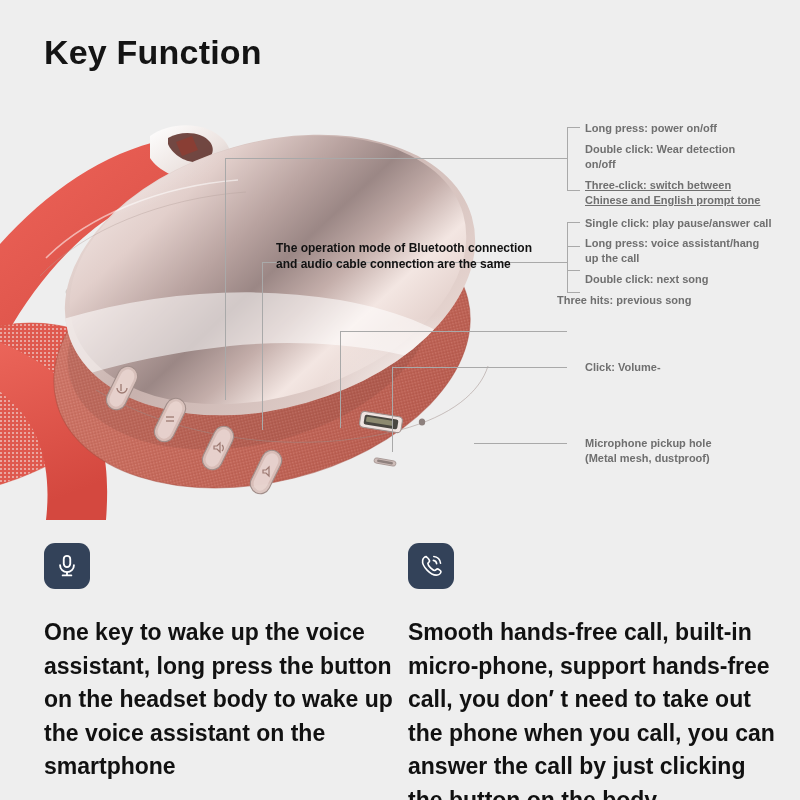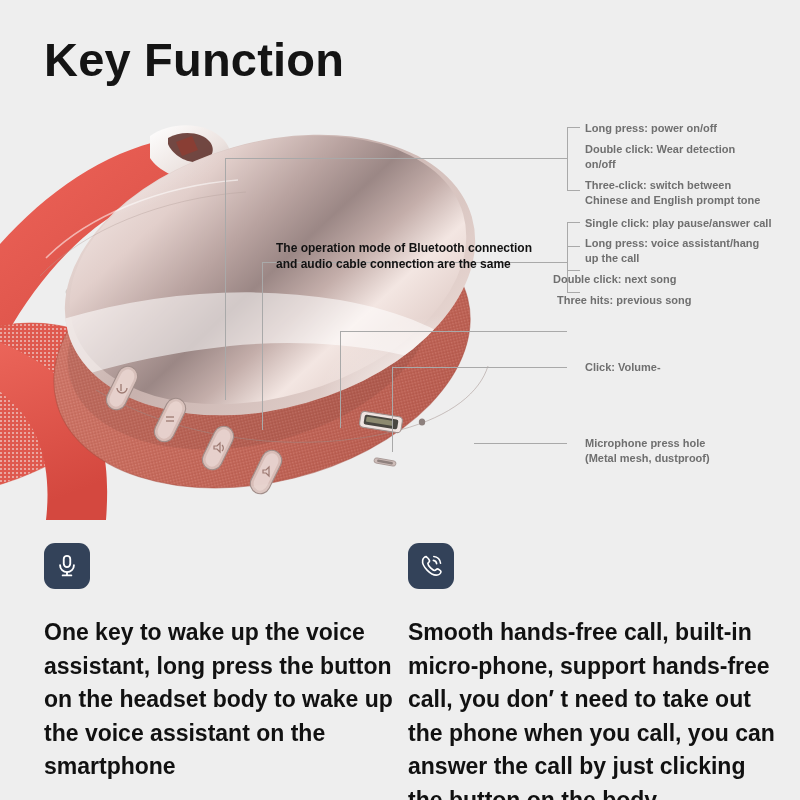--- a/index.html
+++ b/index.html
@@ -7,21 +7,21 @@
     width:800px;height:800px;overflow:hidden;
     background:#eeeeee;
     font-family:"Liberation Sans","DejaVu Sans",sans-serif;
     position:relative;
   }
   #stage{position:absolute;inset:0;width:800px;height:800px;}
 
   
   .title{
     position:absolute;left:44px;top:34px;
-    font-size:47px;font-weight:bold;color:#141414;
+    font-size:34px;font-weight:bold;color:#141414;
     letter-spacing:.2px;line-height:1.1;
   }
 
   
   .art{position:absolute;left:0;top:100px;width:600px;height:420px;}
   .art svg{display:block;}
 
   
   .leaders{position:absolute;left:0;top:0;width:800px;height:800px;pointer-events:none;}
 
@@ -250,32 +250,32 @@
   </svg>
 
   <div class="note">
     <span class="co-line">The operation mode of Bluetooth connection</span>
     <span class="co-line">and audio cable connection are the same</span>
   </div>
 
   <div class="callout" style="left:585px;top:121px;width:210px;">Long press: power on/off</div>
   <div class="callout" style="left:585px;top:142px;width:200px;">Double click: Wear detection
 on/off</div>
-  <div class="callout" style="left:585px;top:178px;width:205px;">Three-click: switch between
+  <div class="callout" style="left:585px;top:178px;width:205px;text-decoration:underline;">Three-click: switch between
 Chinese and English prompt tone</div>
 
   <div class="callout" style="left:585px;top:236px;width:200px;">Long press: voice assistant/hang
 up the call</div>
   <div class="callout" style="left:585px;top:216px;width:215px;">Single click: play pause/answer call</div>
-  <div class="callout" style="left:553px;top:272px;width:200px;">Double click: next song</div>
+  <div class="callout" style="left:585px;top:272px;width:200px;">Double click: next song</div>
   <div class="callout" style="left:557px;top:293px;width:200px;">Three hits: previous song</div>
 
   <div class="callout" style="left:585px;top:360px;width:170px;">Click: Volume-</div>
 
-  <div class="callout" style="left:585px;top:436px;width:200px;">Microphone press hole
+  <div class="callout" style="left:585px;top:436px;width:200px;">Microphone pickup hole
 (Metal mesh, dustproof)</div>
 
   <div class="feature left">
     <div class="fic">
       <svg width="26" height="26" viewBox="0 0 24 24">
         <rect x="9" y="2.6" width="6" height="10.4" rx="3" fill="none" stroke="#fff" stroke-width="1.7"></rect>
         <path d="M5.6 11.2 a6.4 6.4 0 0 0 12.8 0" fill="none" stroke="#fff" stroke-width="1.7" stroke-linecap="round"></path>
         <line x1="12" y1="17.6" x2="12" y2="20.4" stroke="#fff" stroke-width="1.7" stroke-linecap="round"></line>
         <line x1="8" y1="20.7" x2="16" y2="20.7" stroke="#fff" stroke-width="1.7" stroke-linecap="round"></line>
       </svg>

